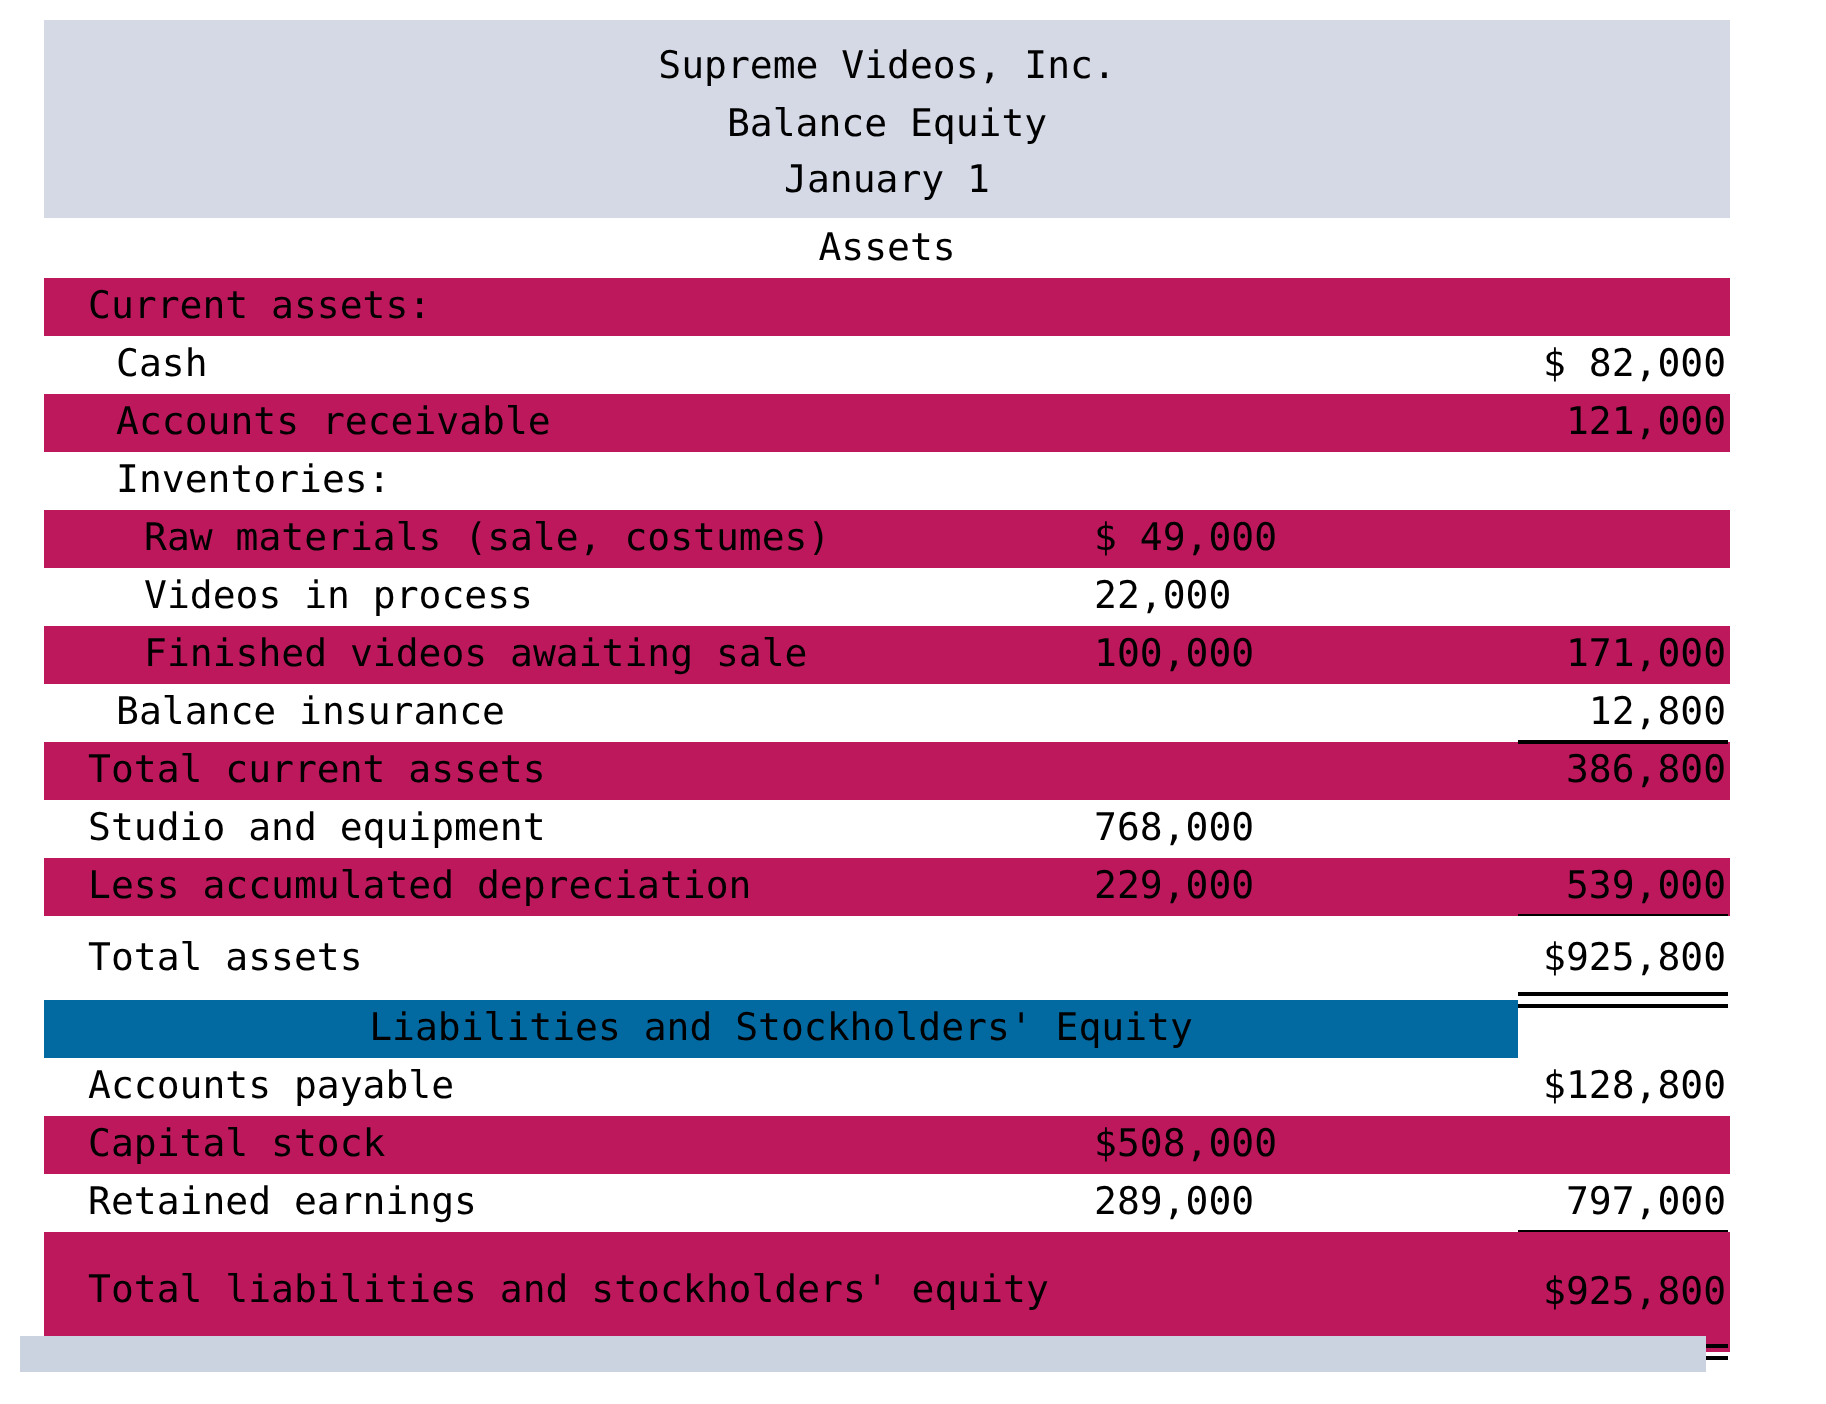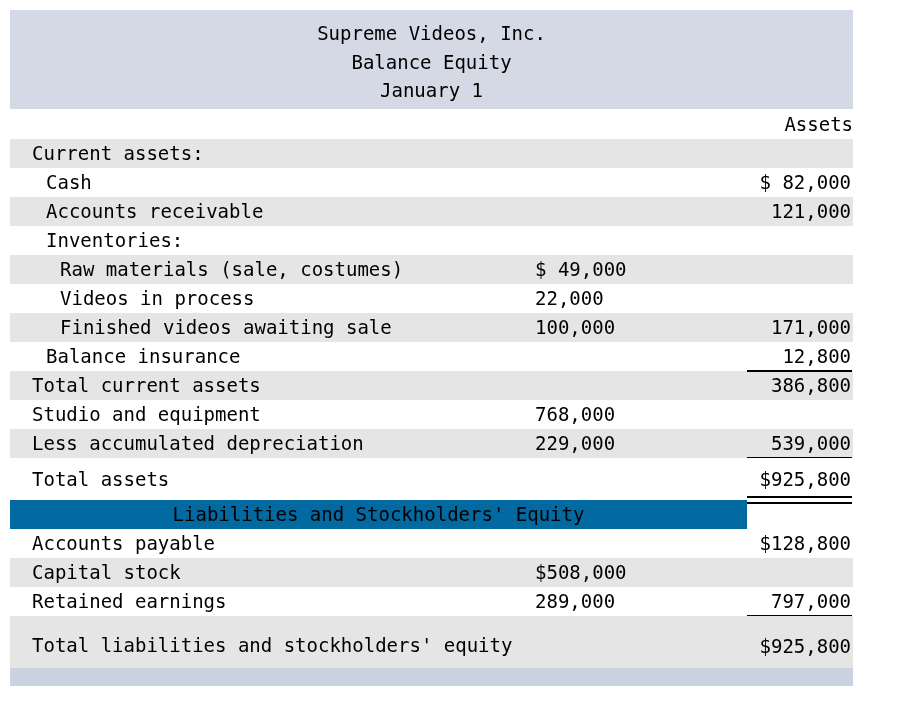--- a/index.html
+++ b/index.html
@@ -11,21 +11,21 @@
   body {
     width: 913px;
     height: 702px;
     font-family: "DejaVu Sans Mono", "Liberation Mono", monospace;
     color: #000000;
     overflow: hidden;
   }
 
   #sheet {
     position: absolute;
-    left: 10px;
+    left: 22px;
     top: 10px;
     width: 843px;
   }
 
   table.bs {
     width: 843px;
     border-collapse: collapse;
     table-layout: fixed;
     font-size: 19px;
     line-height: 1.0;
@@ -47,27 +47,27 @@
     background: #d5d9e5;
     text-align: center;
     height: 28px;
     padding: 0;
   }
   .hdr-row.first td { padding-top: 8px; height: 30px; }
   .hdr-row.last  td { padding-bottom: 5px; height: 28px; }
 
   .sect-row td {
     background: #ffffff;
-    text-align: right;
+    text-align: center;
     height: 30px;
   }
 
   
   .r td { height: 29px; }
-  .r.stripe td { background: #e5e5e5; }
+  .r.stripe td { background: #be185d; }
   .r.white  td { background: #ffffff; }
 
   .lbl { text-align: left; }
   .ind0 { padding-left: 22px !important; }
   .ind1 { padding-left: 36px !important; margin-top: 36px; }
   .ind2 { padding-left: 50px !important; }
 
   .v  { text-align: right; }
   .v1 { padding-right: 149px !important; }
   .v2 { padding-right: 2px !important; }

